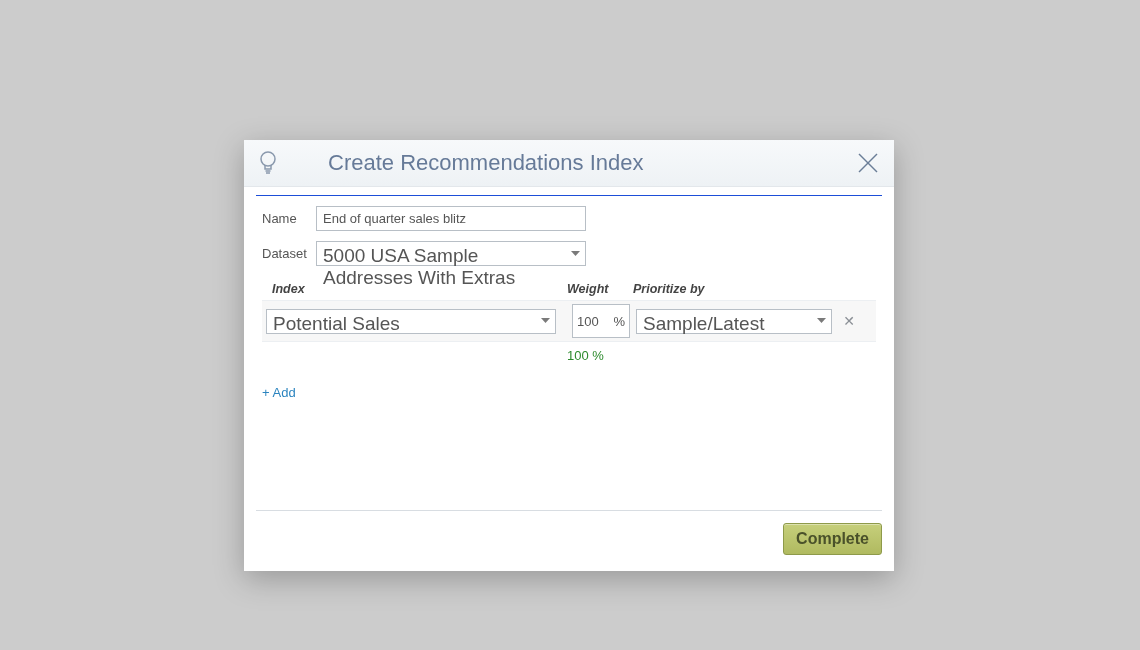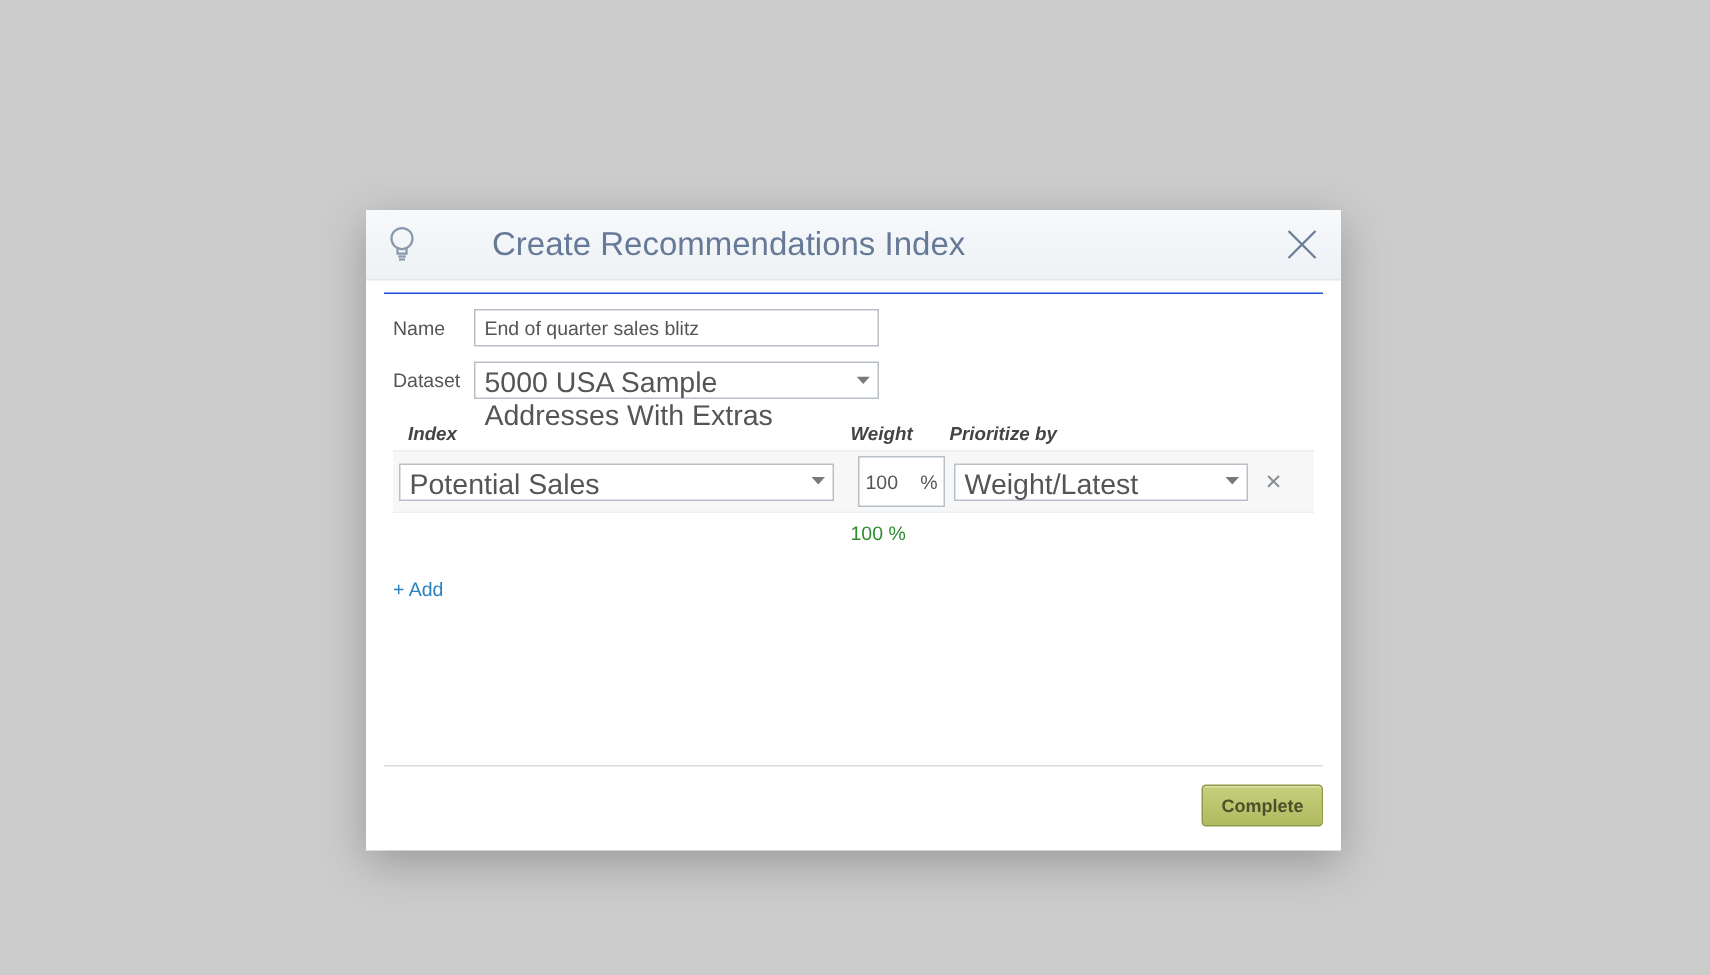--- a/index.html
+++ b/index.html
@@ -149,21 +149,21 @@
   .dialog-footer {
     display: flex;
     justify-content: flex-end;
     padding: 12px 12px 16px 12px;
   }
   .complete-btn {
     background: linear-gradient(#c6cf7b, #b0ba60);
     border: 1px solid #8e9a4a;
     color: #4a512a;
     font-weight: bold;
-    font-size: 12px;
+    font-size: 16px;
     padding: 6px 12px;
     border-radius: 3px;
     cursor: pointer;
     box-shadow: inset 0 1px 0 rgba(255,255,255,0.4);
   }
 </style>
 </head>
 <body>
 
 <div class="dialog">
@@ -218,21 +218,21 @@
           <svg width="9" height="6" viewBox="0 0 9 6">
               <path d="M0 0 L4.5 5 L9 0 Z" fill="#7a7a7a"></path>
             </svg>
         </span>
       </div>
       <div class="weight-box">
         <span class="val">100</span>
         <span class="pct">%</span>
       </div>
       <div class="select-wrap select-prior">
-        <div class="select-like">Weight/Latest</div>
+        <div class="select-like">Sample/Latest</div>
         <span class="select-caret">
           <svg width="9" height="6" viewBox="0 0 9 6">
               <path d="M0 0 L4.5 5 L9 0 Z" fill="#7a7a7a"></path>
             </svg>
         </span>
       </div>
       <div class="remove-x">
         <span>✕</span>
       </div>
     </div>

